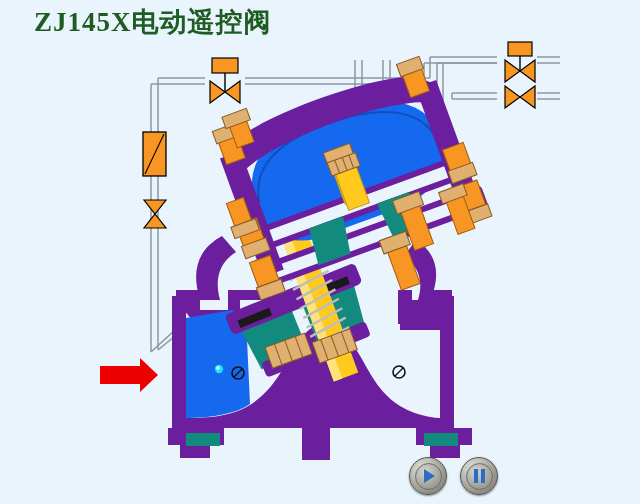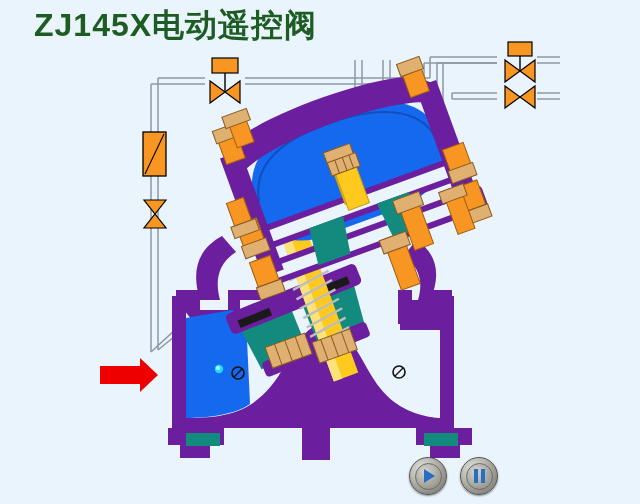--- a/index.html
+++ b/index.html
@@ -6,22 +6,22 @@
   body{
     width:640px;height:504px;
     background:#eaf4fc;
     font-family:"Liberation Sans", sans-serif;
     overflow:hidden;
     position:relative;
   }
   #stage{position:absolute;left:0;top:0;width:640px;height:504px;}
   #title{
     position:absolute;left:34px;top:4px;
-    font-family:Liberation Sans, sans-serif;
-    font-size:32px;font-weight:bold;
+    font-family:Liberation Serif, serif;
+    font-size:27px;font-weight:bold;
     color:#1d5c22;
     letter-spacing:1px;
     white-space:nowrap;
   }
   svg{position:absolute;left:0;top:0;}
   .btn-wrap{position:absolute;}
   .mbtn{
     width:36px;height:36px;border-radius:50%;
     background:radial-gradient(circle at 34% 30%, #e2e2de 0%, #b9b9b2 38%, #8d8d86 72%, #6e6e68 100%);
     border:1px solid #56564f;

